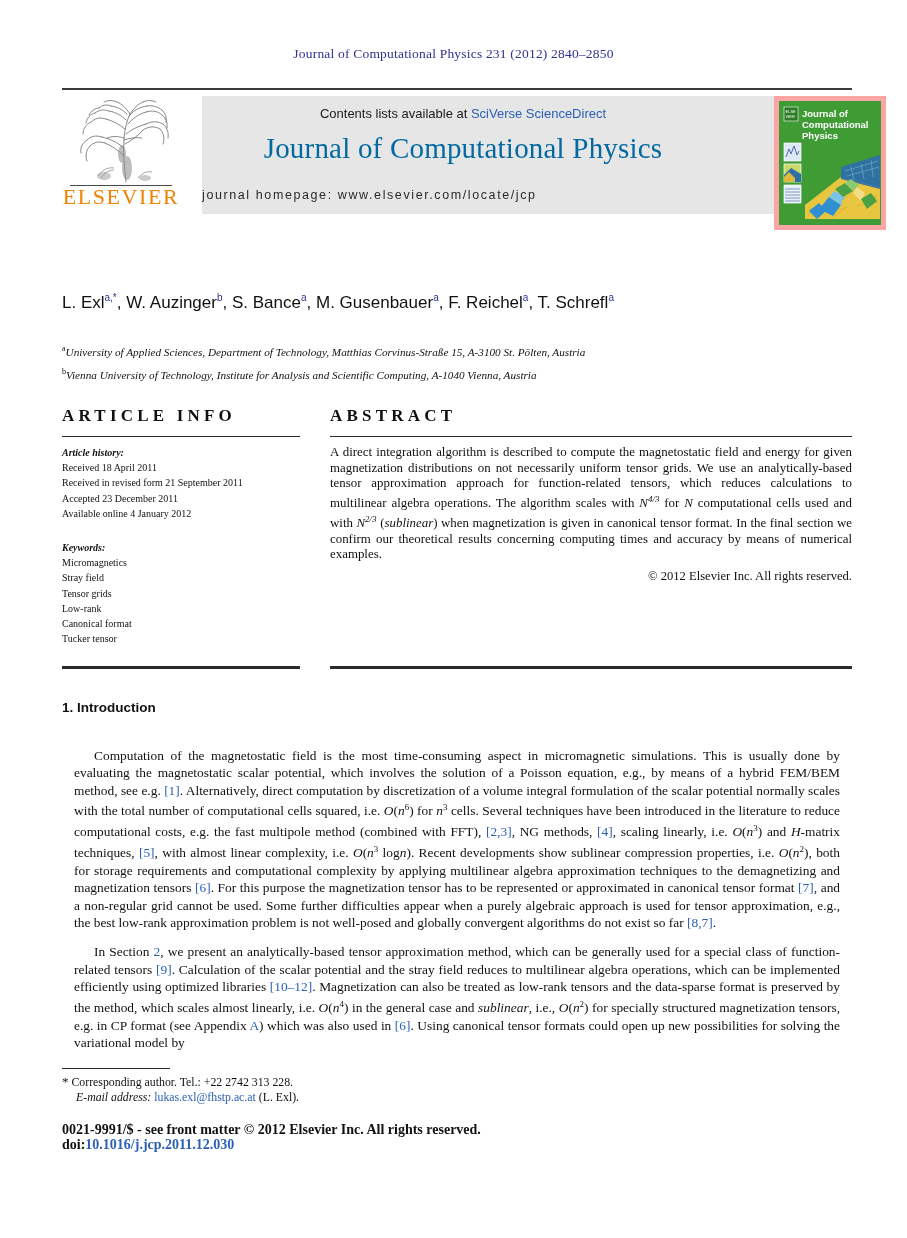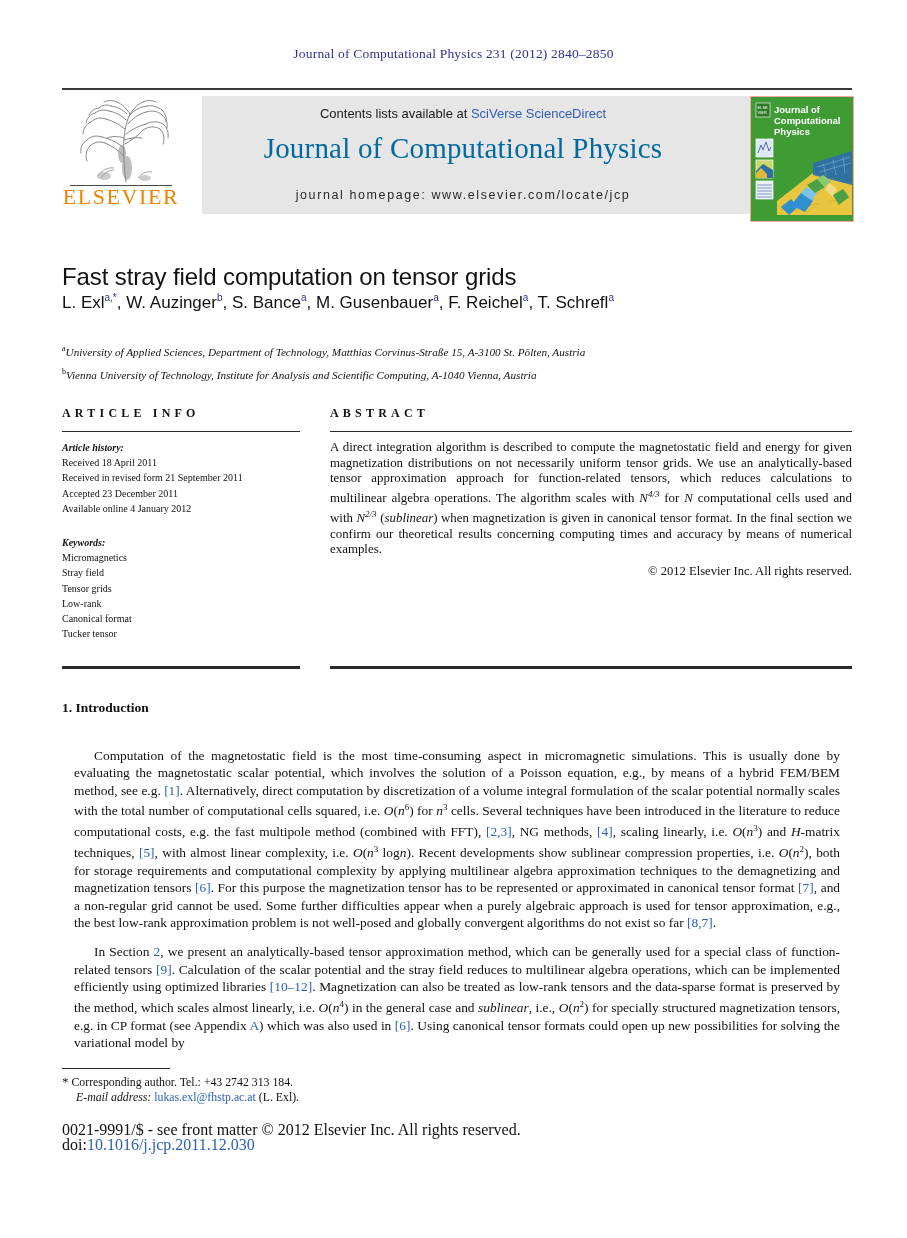--- a/index.html
+++ b/index.html
@@ -116,35 +116,34 @@
     font-family: "Liberation Serif", serif;
     font-size: 29px;
     color: #0369a1;
     letter-spacing: 0.2px;
   }
   .homepage-line {
     position: absolute;
     left: 0;
     top: 92px;
     width: 522px;
-    text-align: center;
     font-family: "Liberation Sans", sans-serif;
     font-size: 12.5px;
     letter-spacing: 1.6px;
     color: #2a2a2a;
   }
 
   .cover-thumb {
     position: absolute;
-    left: 688px;
+    left: 712px;
     top: 8px;
     width: 102px;
     height: 124px;
     background: #8b5cf6;
-    border: 1px solid #fca5a5;
+    border: 5px solid #fca5a5;
     overflow: hidden;
   }
 
   
   .article-title {
     position: absolute;
     left: 62px;
     top: 247px;
     width: 790px;
     font-family: "Liberation Sans", sans-serif;
@@ -194,21 +193,21 @@
   .abstract-col {
     position: absolute;
     left: 330px;
     top: 406px;
     width: 522px;
   }
 
   .section-kicker {
     font-family: "Liberation Serif", serif;
     font-weight: bold;
-    font-size: 12px;
+    font-size: 17px;
     letter-spacing: 4.2px;
     color: #111111;
     margin: 0 0 10px 0;
   }
   .thin-rule {
     height: 1px;
     background: #2a2a2a;
     margin: 0 0 8px 0;
   }
 
@@ -263,21 +262,21 @@
     height: 2.5px;
     background: #2a2a2a;
   }
 
   
   .body-heading {
     position: absolute;
     left: 62px;
     top: 700px;
     width: 790px;
-    font-family: Liberation Serif, serif;
+    font-family: Liberation Sans, sans-serif;
     font-weight: bold;
     font-size: 13.5px;
     color: #111111;
   }
   .body-text {
     position: absolute;
     left: 62px;
     top: 735px;
     width: 790px;
     font-family: "Liberation Serif", serif;
@@ -333,23 +332,24 @@
   .footnote-indent {
     padding-left: 14px;
   }
 
   .imprint {
     position: absolute;
     left: 62px;
     top: 1122px;
     width: 560px;
     font-family: "Liberation Serif", serif;
-    font-size: 16px;
+    font-size: 14px;
     line-height: 15px;
     color: #111111;
+    font-weight: bold;
   }
   .imprint .doi-link {
     color: #2b5fb5;
   }
 </style>
 </head>
 <body>
 
 <div class="page">
 
@@ -469,21 +469,20 @@
           <polygon points="74,92 82,100 86,92 78,86" fill="#f2dd86"></polygon>
           <polygon points="56,88 66,82 74,90 64,96" fill="#4aa044"></polygon>
           <polygon points="66,82 74,90 80,84 72,78" fill="#8ccb6f"></polygon>
           <polygon points="30,110 40,102 47,110 38,118" fill="#2f8fd0"></polygon>
           <polygon points="82,98 92,92 98,100 88,108" fill="#4aa044"></polygon>
         </g>
       </svg>
     </div>
   </div>
 
-  <h1 class="article-title">Fast stray field computation on tensor grids</h1>
 
   <div class="authors">
     <span><span>L. Exl</span><sup>a,*</sup></span><span>, </span><span><span>W. Auzinger</span><sup>b</sup></span><span>, </span><span><span>S. Bance</span><sup>a</sup></span><span>, </span><span><span>M. Gusenbauer</span><sup>a</sup></span><span>, </span><span><span>F. Reichel</span><sup>a</sup></span><span>, </span><span><span>T. Schrefl</span><sup>a</sup></span>
   </div>
 
   <div class="affiliations">
     <div><sup>a</sup><span>University of Applied Sciences, Department of Technology, Matthias Corvinus-Straße 15, A-3100 St. Pölten, Austria</span></div>
     <div><sup>b</sup><span>Vienna University of Technology, Institute for Analysis and Scientific Computing, A-1040 Vienna, Austria</span></div>
   </div>
 
@@ -520,21 +519,21 @@
 
   <div class="body-heading">1. Introduction</div>
 
   <div class="body-text">
     <p>Computation of the magnetostatic field is the most time-consuming aspect in micromagnetic simulations. This is usually done by evaluating the magnetostatic scalar potential, which involves the solution of a Poisson equation, e.g., by means of a hybrid FEM/BEM method, see e.g. <span class="ref">[1]</span>. Alternatively, direct computation by discretization of a volume integral formulation of the scalar potential normally scales with the total number of computational cells squared, i.e. <i>O</i>(<i>n</i><sup>6</sup>) for <i>n</i><sup>3</sup> cells. Several techniques have been introduced in the literature to reduce computational costs, e.g. the fast multipole method (combined with FFT), <span class="ref">[2,3]</span>, NG methods, <span class="ref">[4]</span>, scaling linearly, i.e. <i>O</i>(<i>n</i><sup>3</sup>) and <i>H</i>-matrix techniques, <span class="ref">[5]</span>, with almost linear complexity, i.e. <i>O</i>(<i>n</i><sup>3</sup> log<i>n</i>). Recent developments show sublinear compression properties, i.e. <i>O</i>(<i>n</i><sup>2</sup>), both for storage requirements and computational complexity by applying multilinear algebra approximation techniques to the demagnetizing and magnetization tensors <span class="ref">[6]</span>. For this purpose the magnetization tensor has to be represented or approximated in canonical tensor format <span class="ref">[7]</span>, and a non-regular grid cannot be used. Some further difficulties appear when a purely algebraic approach is used for tensor approximation, e.g., the best low-rank approximation problem is not well-posed and globally convergent algorithms do not exist so far <span class="ref">[8,7]</span>.</p>
     <p>In Section <span class="ref">2</span>, we present an analytically-based tensor approximation method, which can be generally used for a special class of function-related tensors <span class="ref">[9]</span>. Calculation of the scalar potential and the stray field reduces to multilinear algebra operations, which can be implemented efficiently using optimized libraries <span class="ref">[10–12]</span>. Magnetization can also be treated as low-rank tensors and the data-sparse format is preserved by the method, which scales almost linearly, i.e. <i>O</i>(<i>n</i><sup>4</sup>) in the general case and <i>sublinear</i>, i.e., <i>O</i>(<i>n</i><sup>2</sup>) for specially structured magnetization tensors, e.g. in CP format (see Appendix <span class="ref">A</span>) which was also used in <span class="ref">[6]</span>. Using canonical tensor formats could open up new possibilities for solving the variational model by</p>
   </div>
 
   <div class="footnote-rule"></div>
   <div class="footnote">
-    <div><span class="star">*</span><span>Corresponding author. Tel.: +43 2742 313 184.</span></div>
+    <div><span class="star">*</span><span>Corresponding author. Tel.: +22 2742 313 228.</span></div>
     <div class="footnote-indent"><span class="em-label">E-mail address:</span> <span class="mail">lukas.exl@fhstp.ac.at</span> <span>(L. Exl).</span></div>
   </div>
 
   <div class="imprint">
     <div>0021-9991/$ - see front matter © 2012 Elsevier Inc. All rights reserved.</div>
     <div><span>doi:</span><span class="doi-link">10.1016/j.jcp.2011.12.030</span></div>
   </div>
 
 </div>
 

